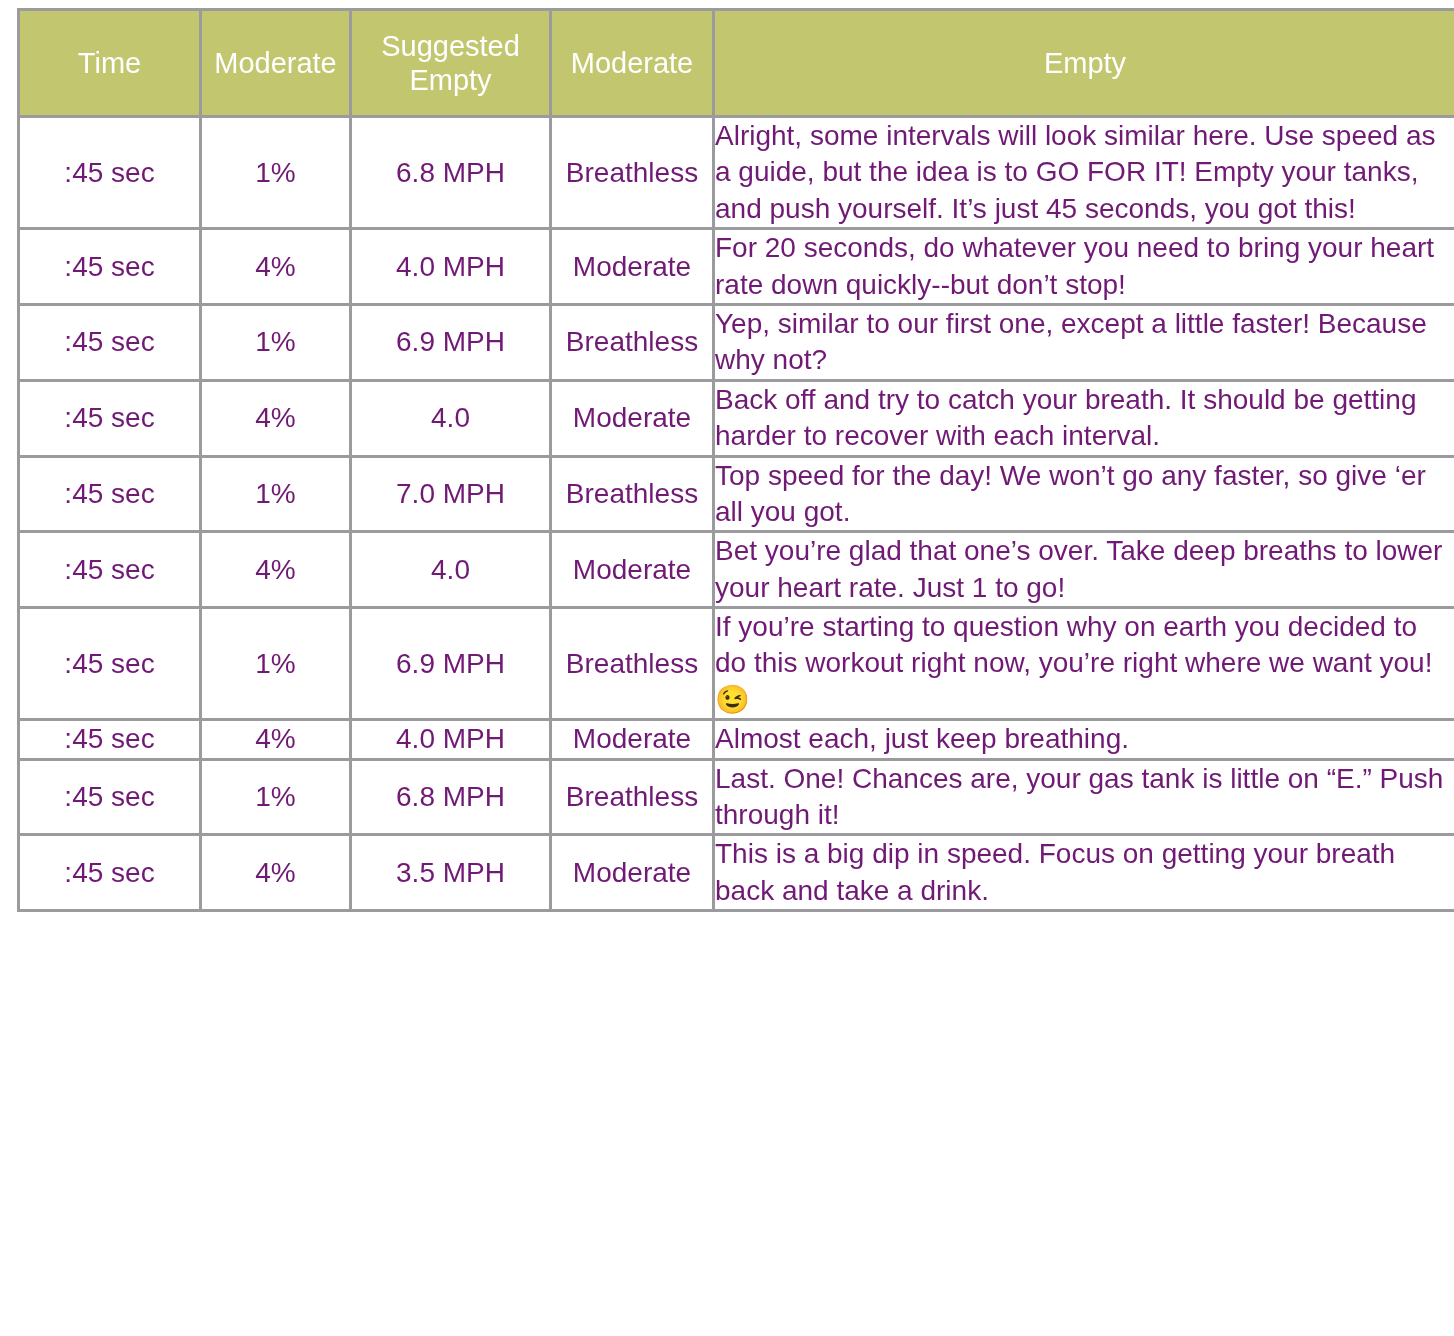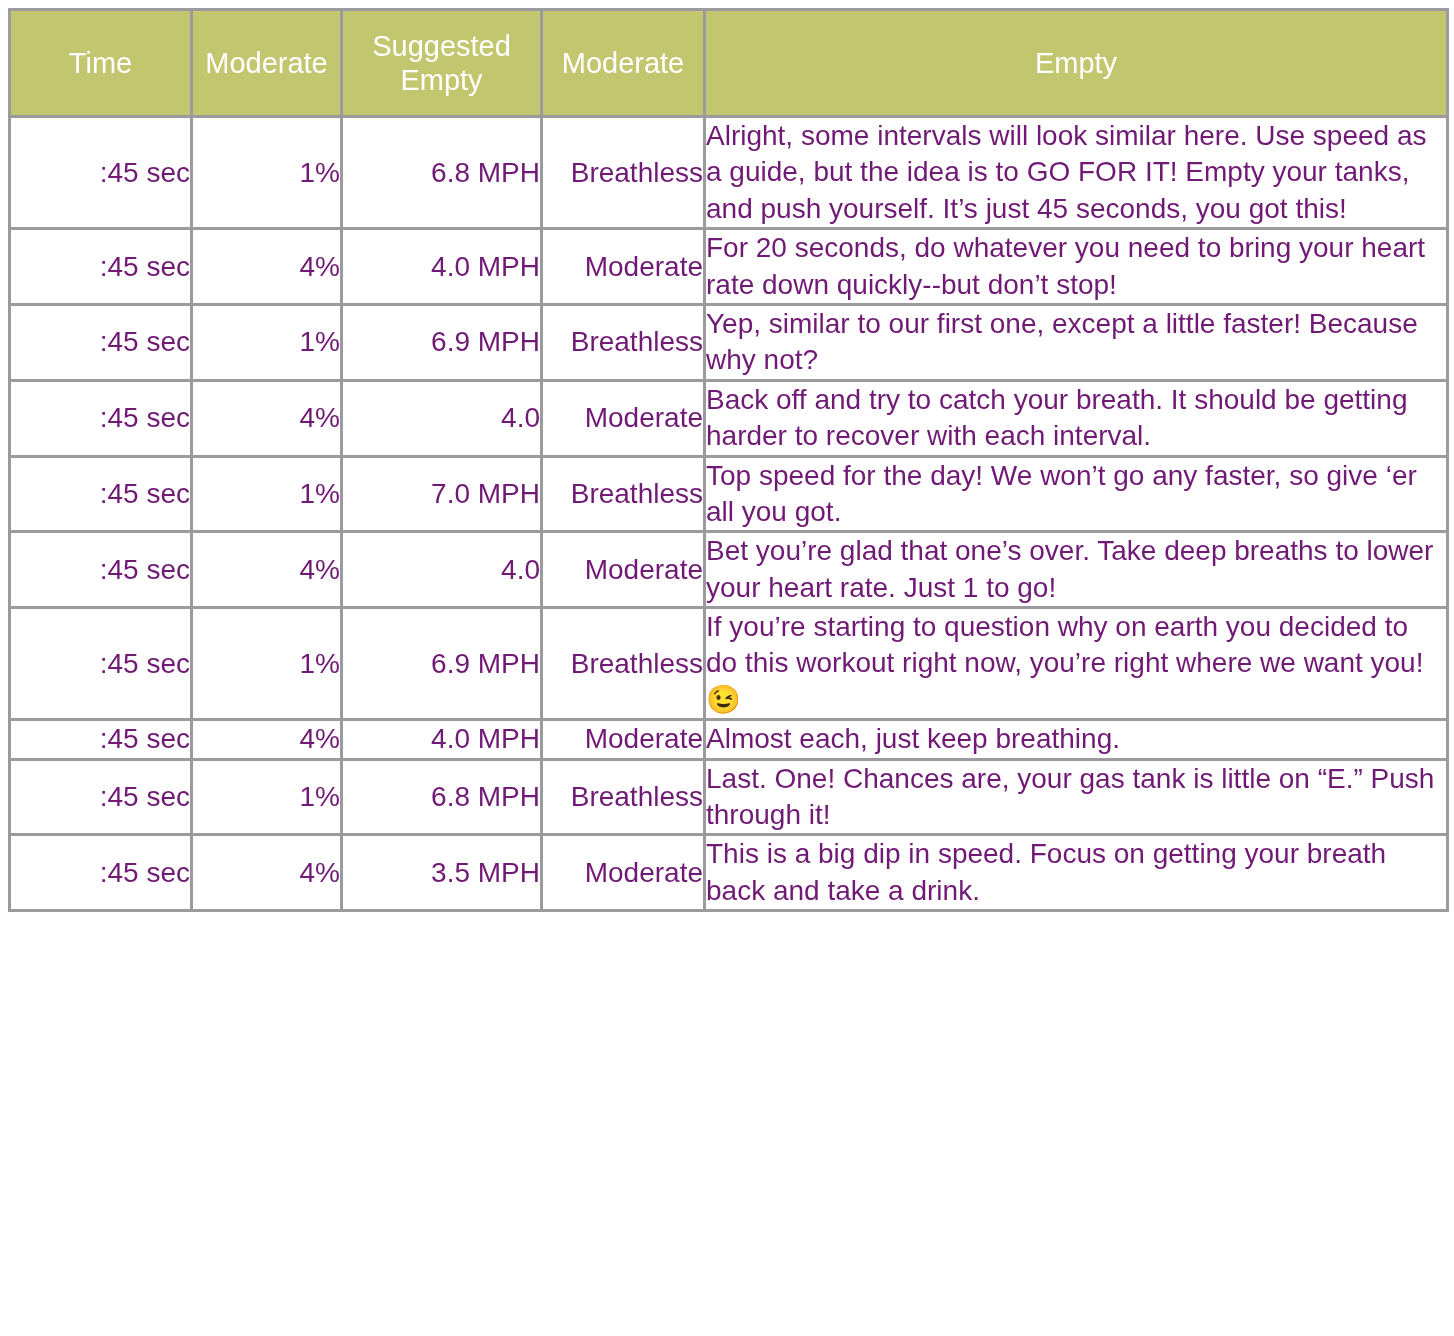--- a/index.html
+++ b/index.html
@@ -11,20 +11,21 @@
     width: 1454px;
     height: 1336px;
     font-family: "Liberation Sans", sans-serif;
     overflow: hidden;
   }
   .table-wrap {
     box-sizing: border-box;
     width: 1158px;
     height: 1336px;
     padding: 8px 8px 8px 8px;
+    margin-left: 9px;
   }
   table.workout {
     border-collapse: collapse;
     table-layout: fixed;
     width: 1438px;
     border: 3px solid #9b9b9e;
   }
   table.workout th,
   table.workout td {
     border: 3px solid #9b9b9e;
@@ -48,21 +49,21 @@
     height: 104px;
     padding: 4px 6px;
   }
   tbody td {
     color: #701a75;
     font-size: 28px;
     vertical-align: middle;
     background: #ffffff;
   }
   td.cell-center {
-    text-align: right;
+    text-align: center;
     padding: 6px 4px;
   }
   td.cell-notes {
     text-align: left;
     vertical-align: top;
     padding: 14px 16px 10px 18px;
     line-height: 1.30;
     font-size: 28px;
   }
 </style>

